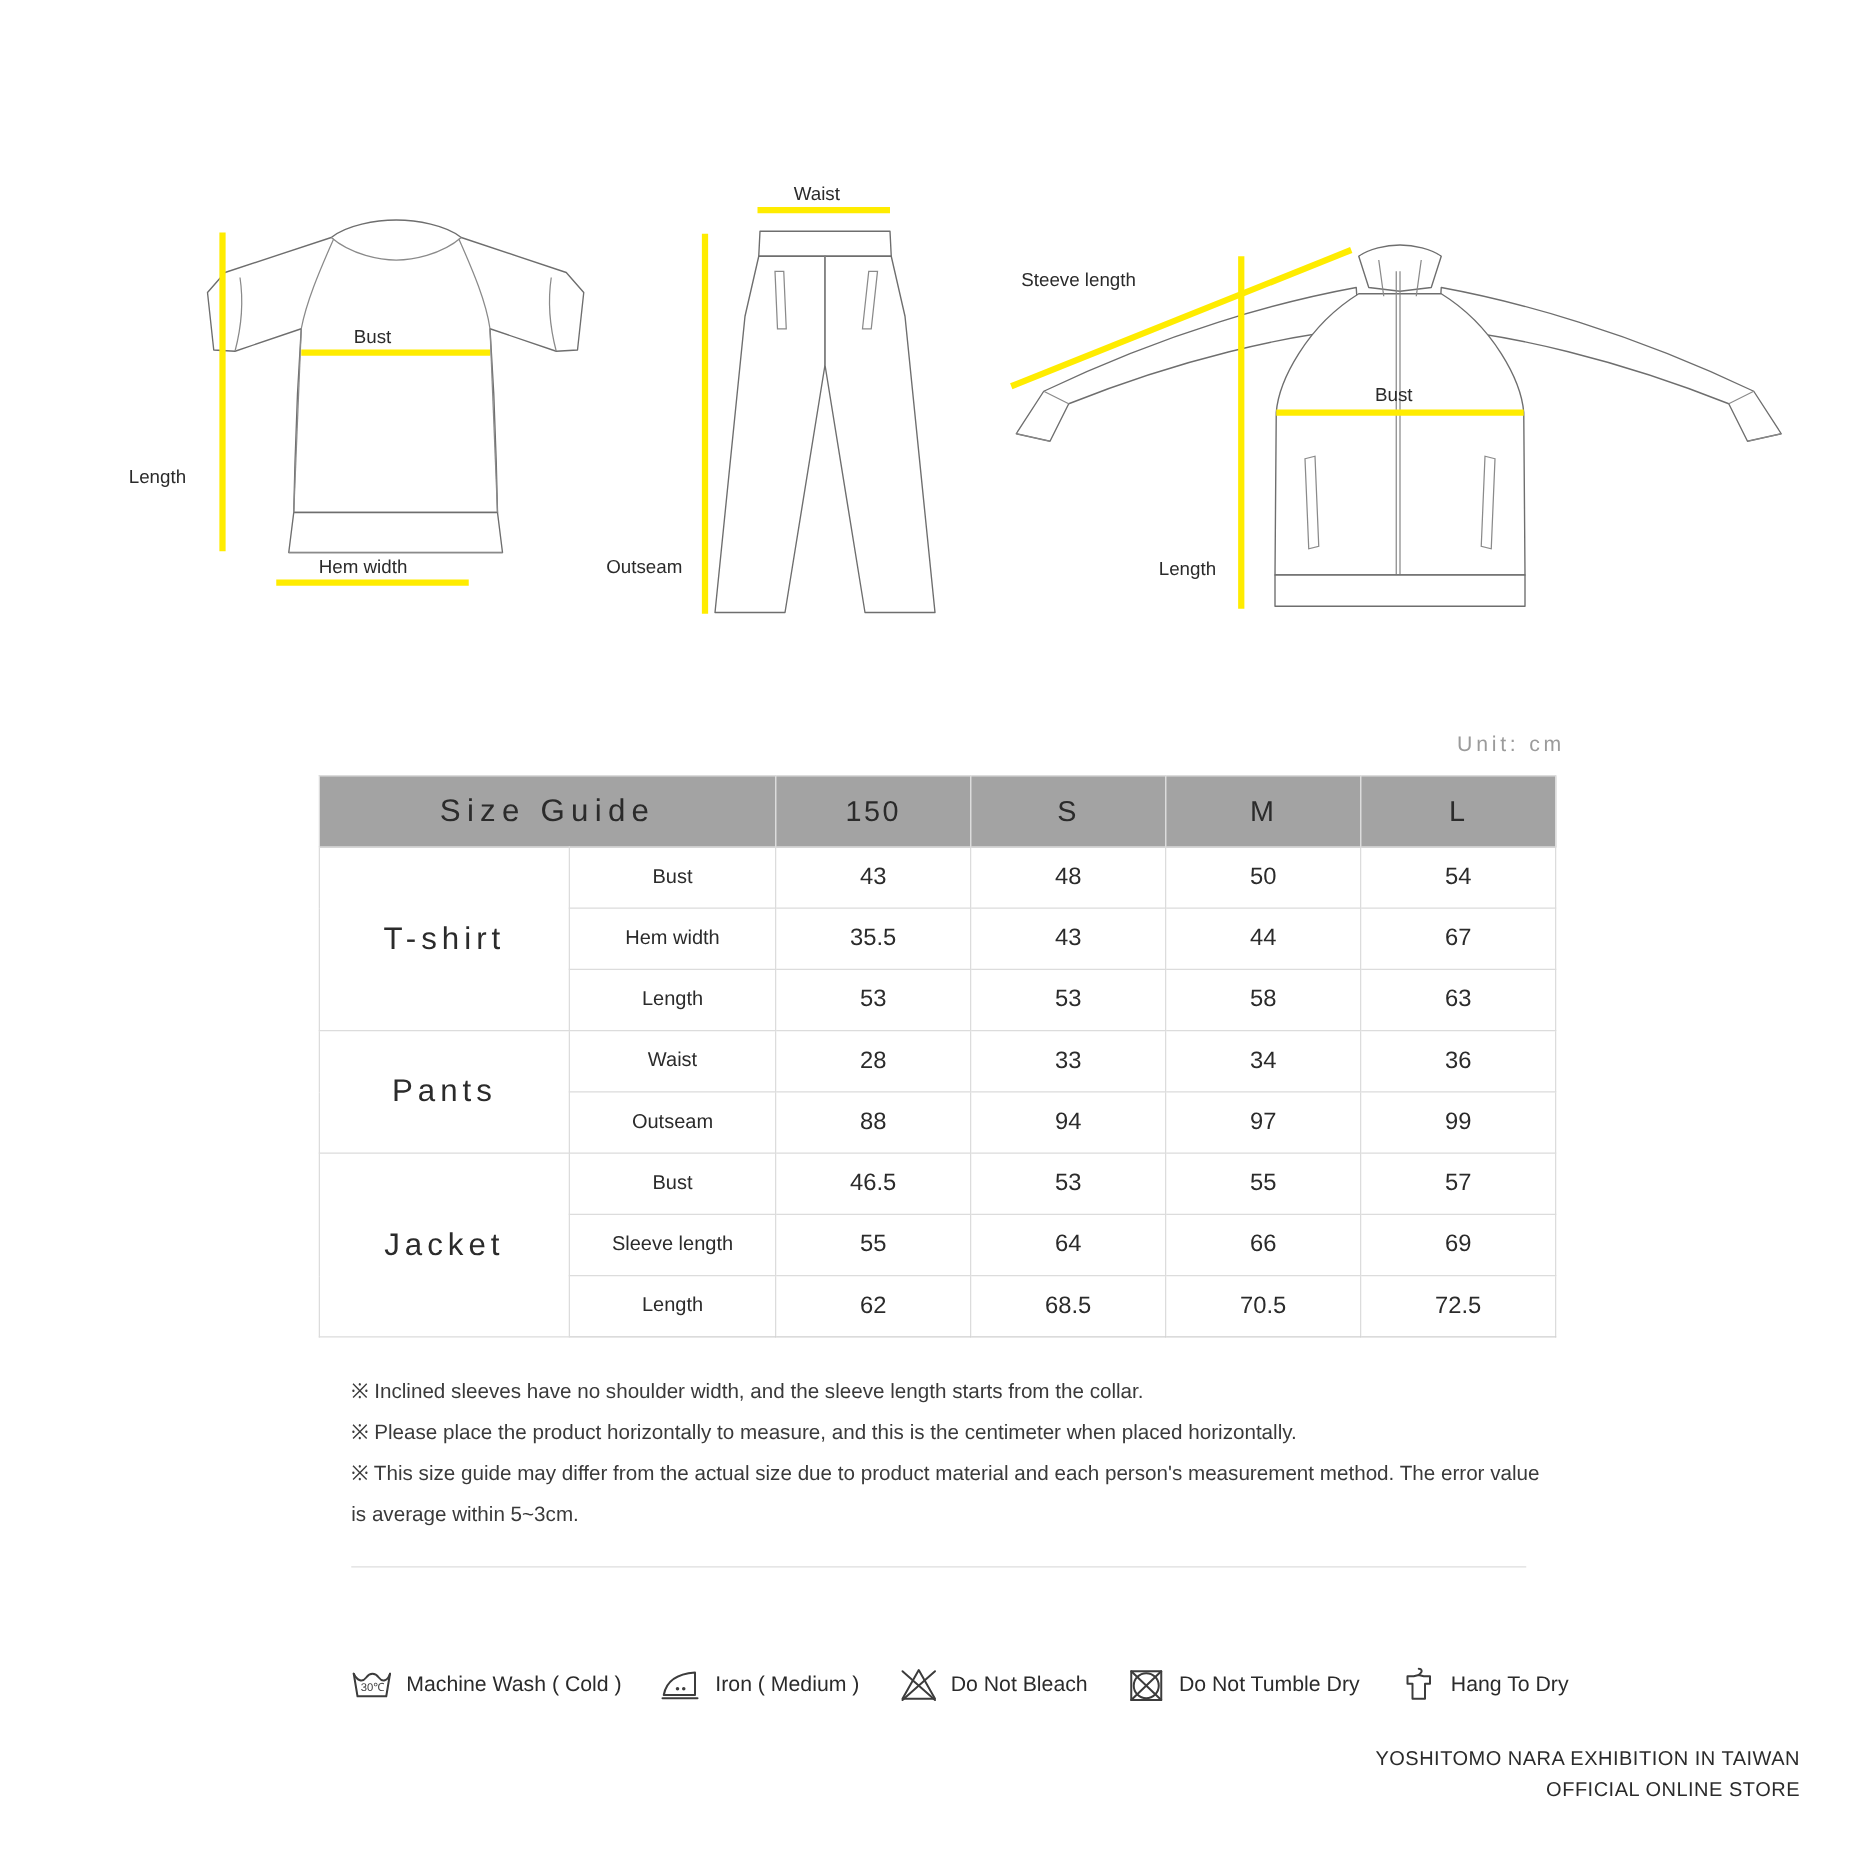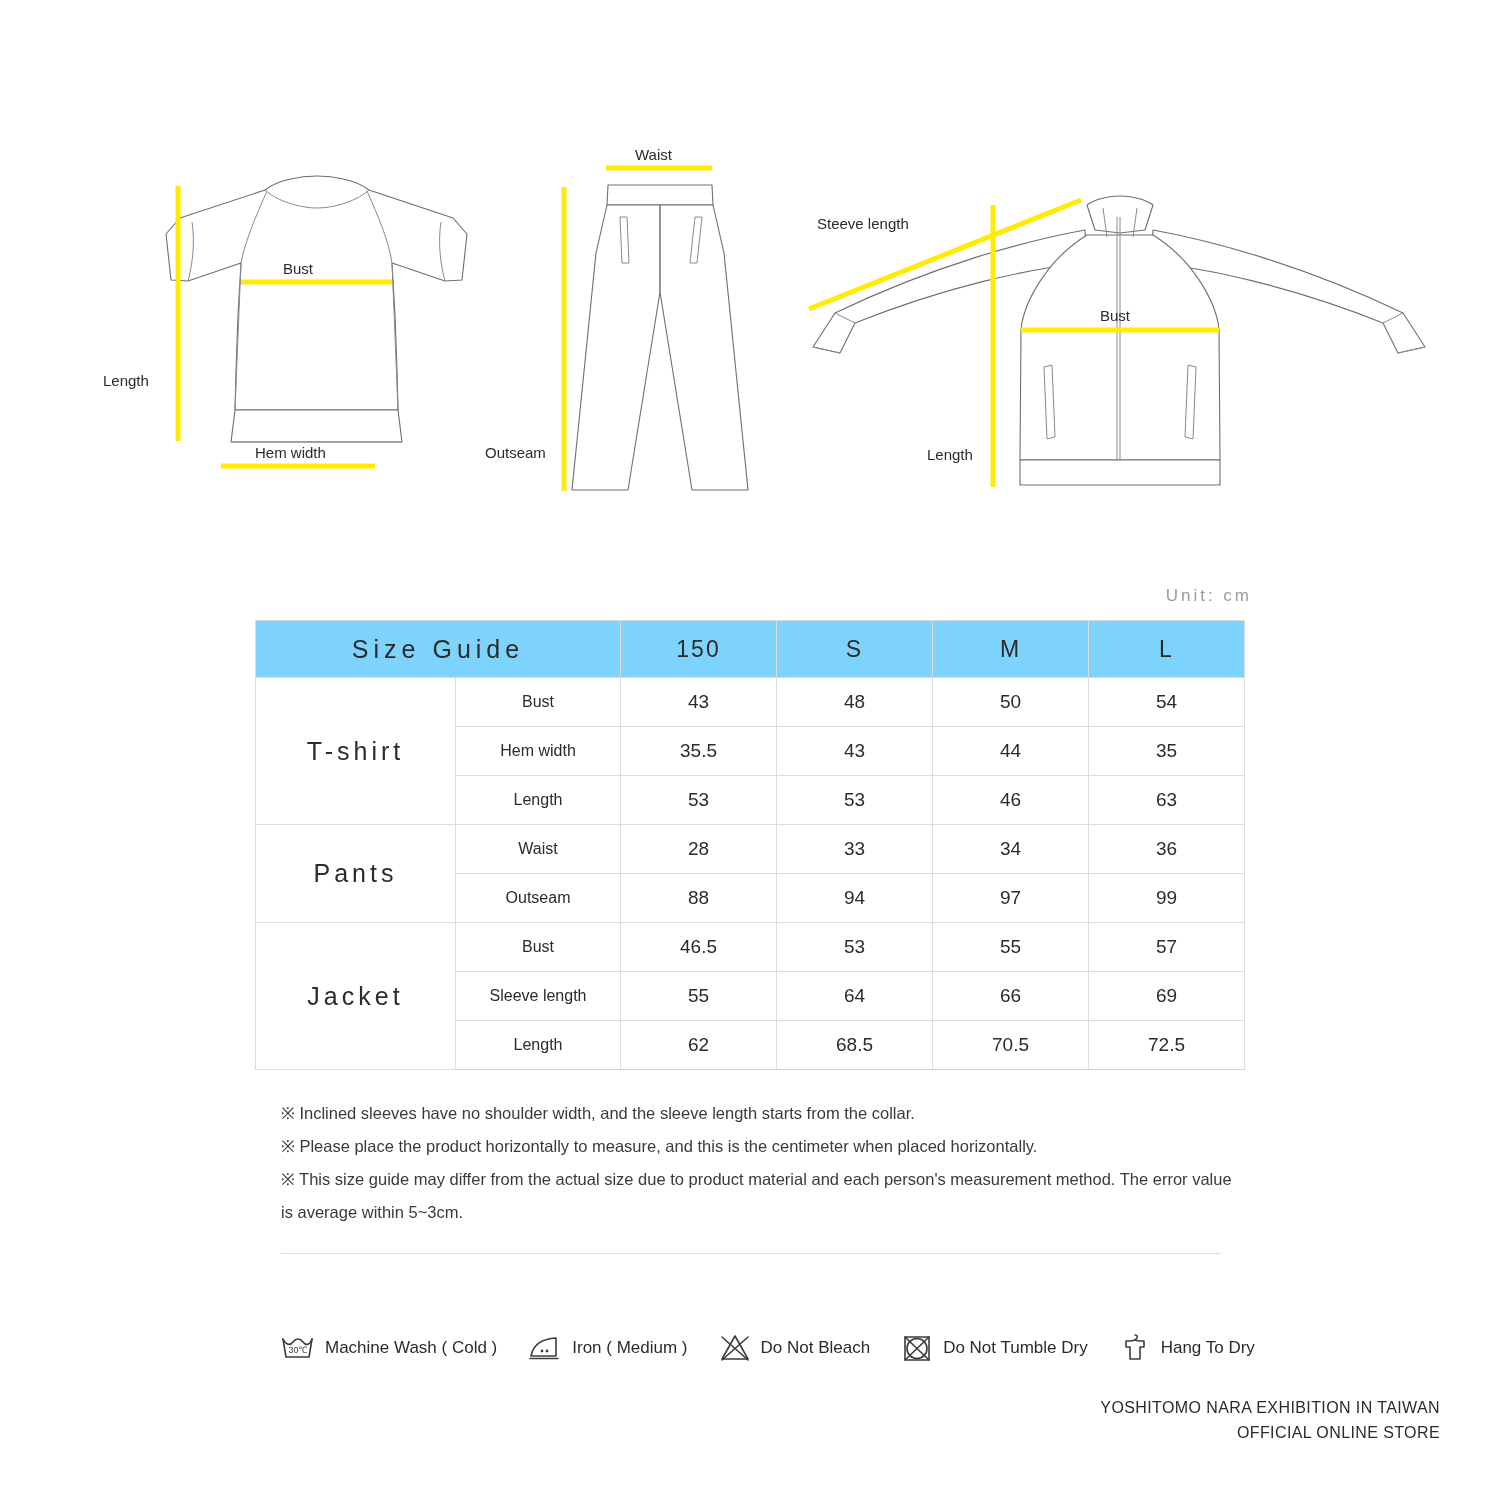--- a/index.html
+++ b/index.html
@@ -78,21 +78,21 @@
     vertical-align: middle;
     font-weight: normal;
     color: #2b2b2b;
   }
   
   col.c-cat   { width: 200px; }
   col.c-meas  { width: 165px; }
   col.c-val   { width: 156px; }
 
   .hdr-row th {
-    background: #7dd3fc;
+    background: #a3a3a3;
     height: 54px;
     border-color: #e8e8e8;
   }
   .hdr-title {
     font-size: 25px;
     letter-spacing: 5px;
   }
   .hdr-size {
     font-size: 23px;
     letter-spacing: 2px;
@@ -313,27 +313,27 @@
         <td class="val-cell">43</td>
         <td class="val-cell">48</td>
         <td class="val-cell">50</td>
         <td class="val-cell">54</td>
       </tr>
       <tr>
         <td class="meas-cell">Hem width</td>
         <td class="val-cell">35.5</td>
         <td class="val-cell">43</td>
         <td class="val-cell">44</td>
-        <td class="val-cell">35</td>
+        <td class="val-cell">67</td>
       </tr>
       <tr>
         <td class="meas-cell">Length</td>
         <td class="val-cell">53</td>
         <td class="val-cell">53</td>
-        <td class="val-cell">46</td>
+        <td class="val-cell">58</td>
         <td class="val-cell">63</td>
       </tr>
     </tbody>
 
     <tbody>
       <tr class="group-start">
         <td class="cat-cell" rowspan="2">Pants</td>
         <td class="meas-cell">Waist</td>
         <td class="val-cell">28</td>
         <td class="val-cell">33</td>

